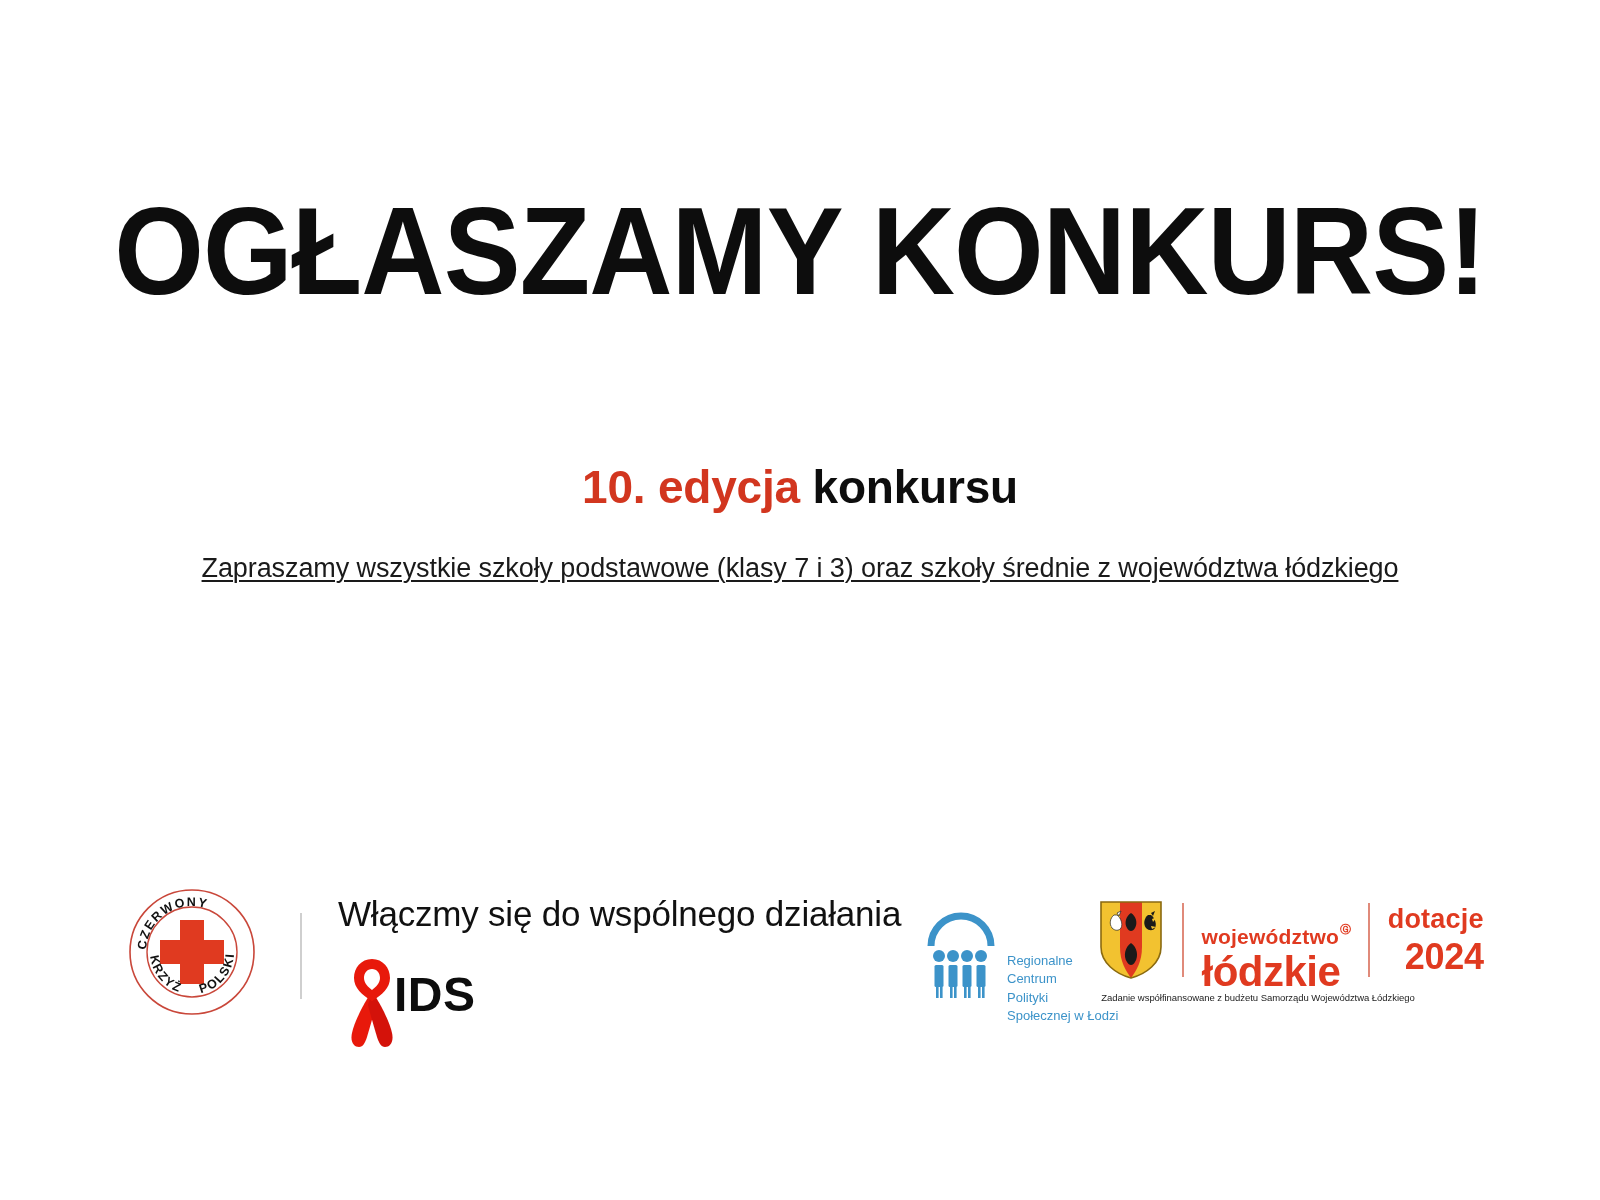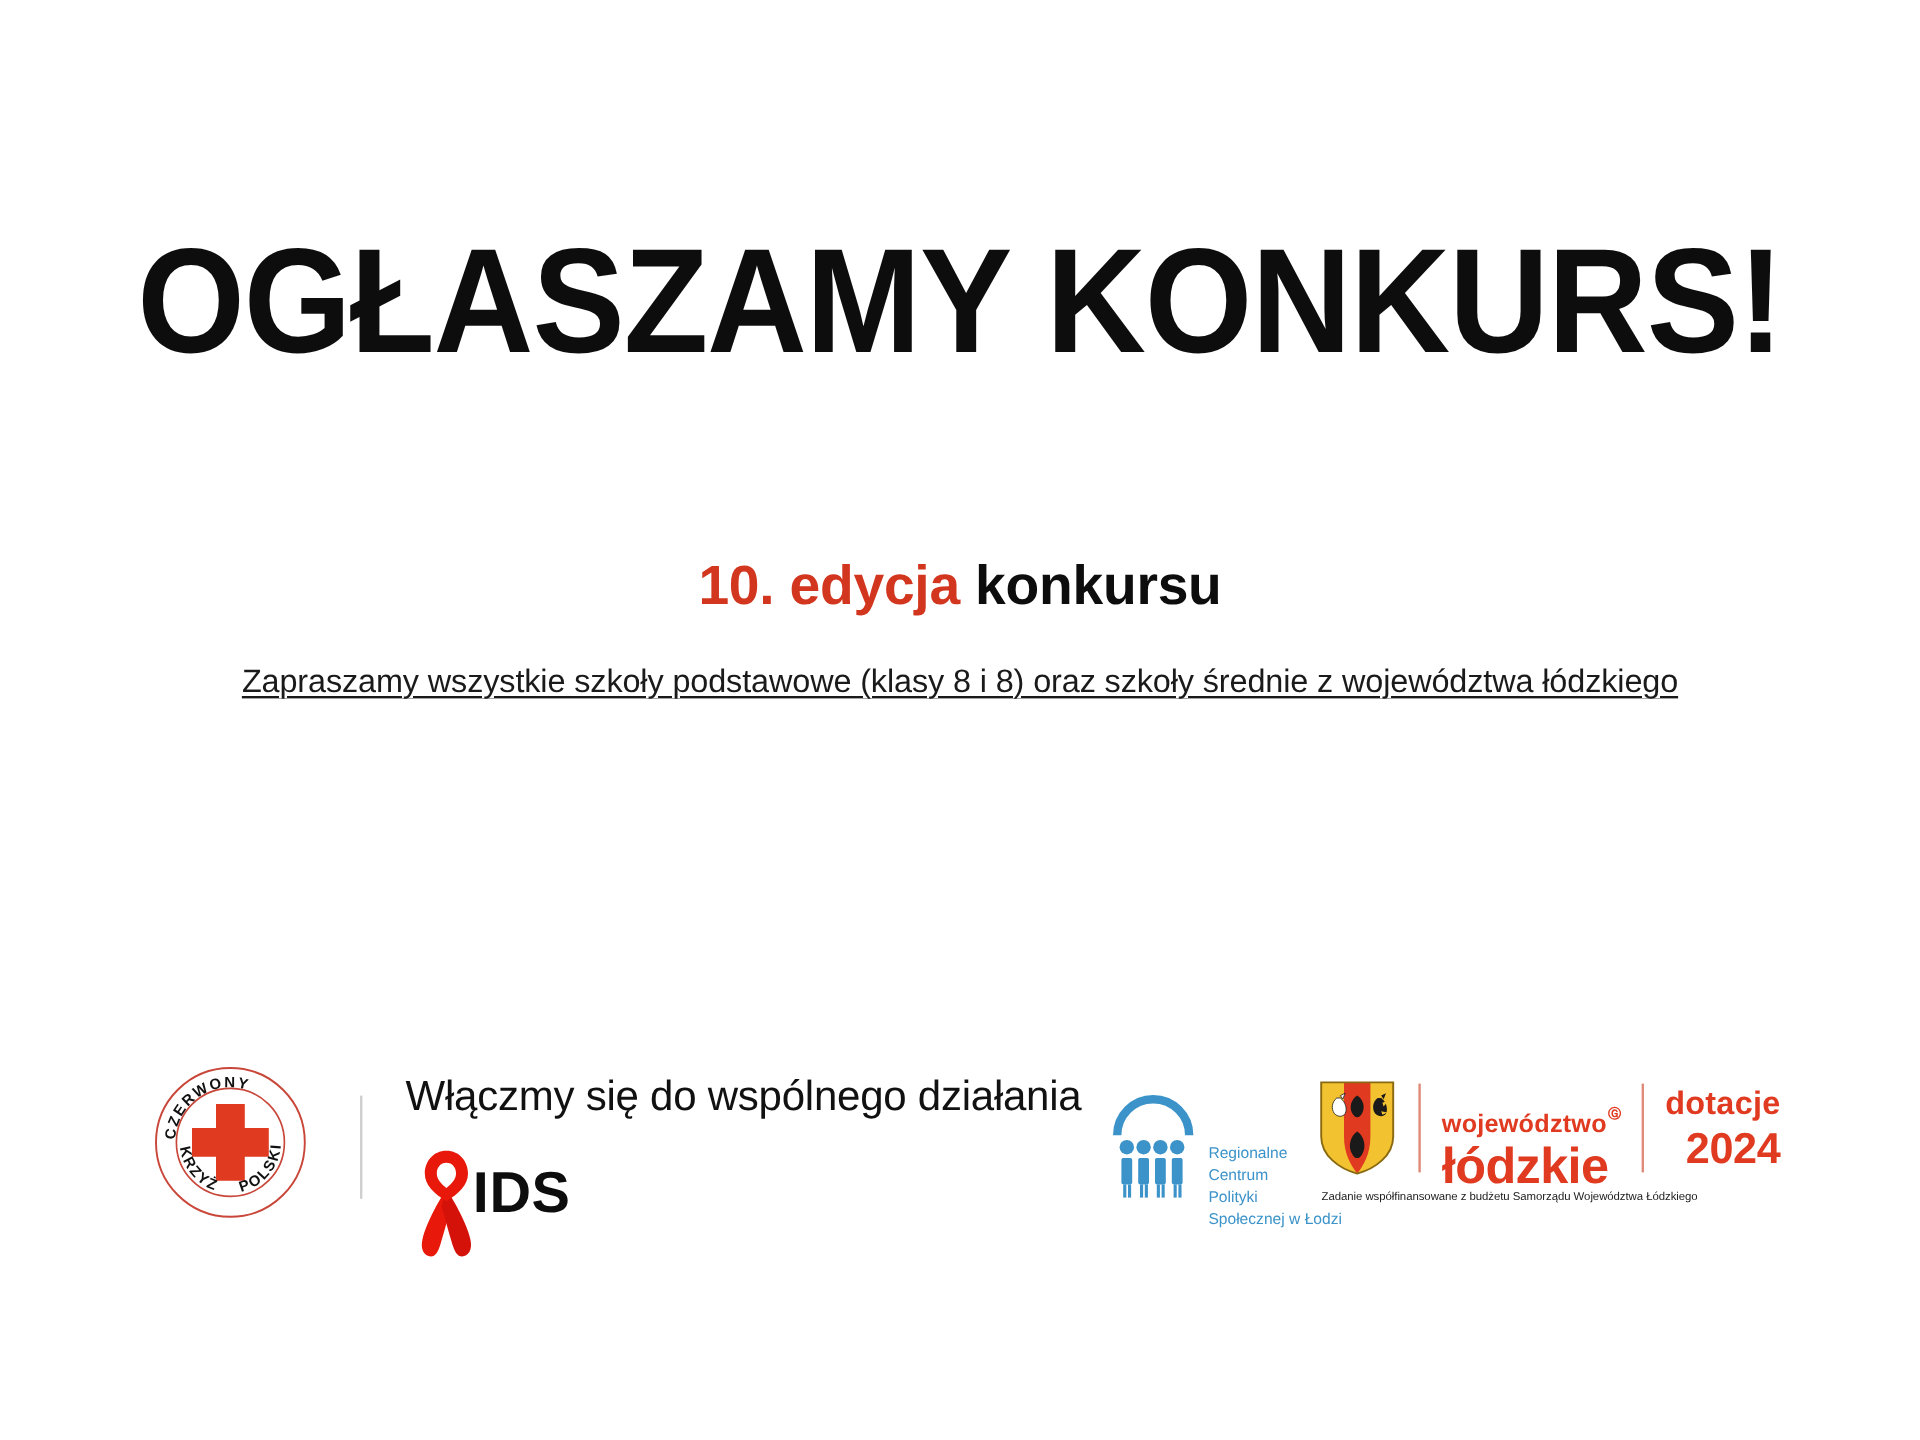--- a/index.html
+++ b/index.html
@@ -277,21 +277,21 @@
 
 <div class="headline">OGŁASZAMY KONKURS!</div>
 
 <div class="subtitle-block">
 
   <div class="edition-line">
     <span class="accent">10. edycja</span><span> konkursu</span>
   </div>
 
 
-  <div class="invite-line">Zapraszamy wszystkie szkoły podstawowe (klasy 8 i 8) oraz szkoły średnie z województwa łódzkiego</div>
+  <div class="invite-line">Zapraszamy wszystkie szkoły podstawowe (klasy 7 i 3) oraz szkoły średnie z województwa łódzkiego</div>
 
 </div>
 
 <div class="footer-strip">
 
   <div class="pck-logo">
     <svg width="128" height="128" viewBox="0 0 128 128" xmlns="http://www.w3.org/2000/svg">
       <defs>
         <path id="ringTop" d="M 18,64 A 46,46 0 0 1 110,64" fill="none"></path>
         <path id="ringBot" d="M 22,64 A 42,42 0 0 0 106,64" fill="none"></path>

